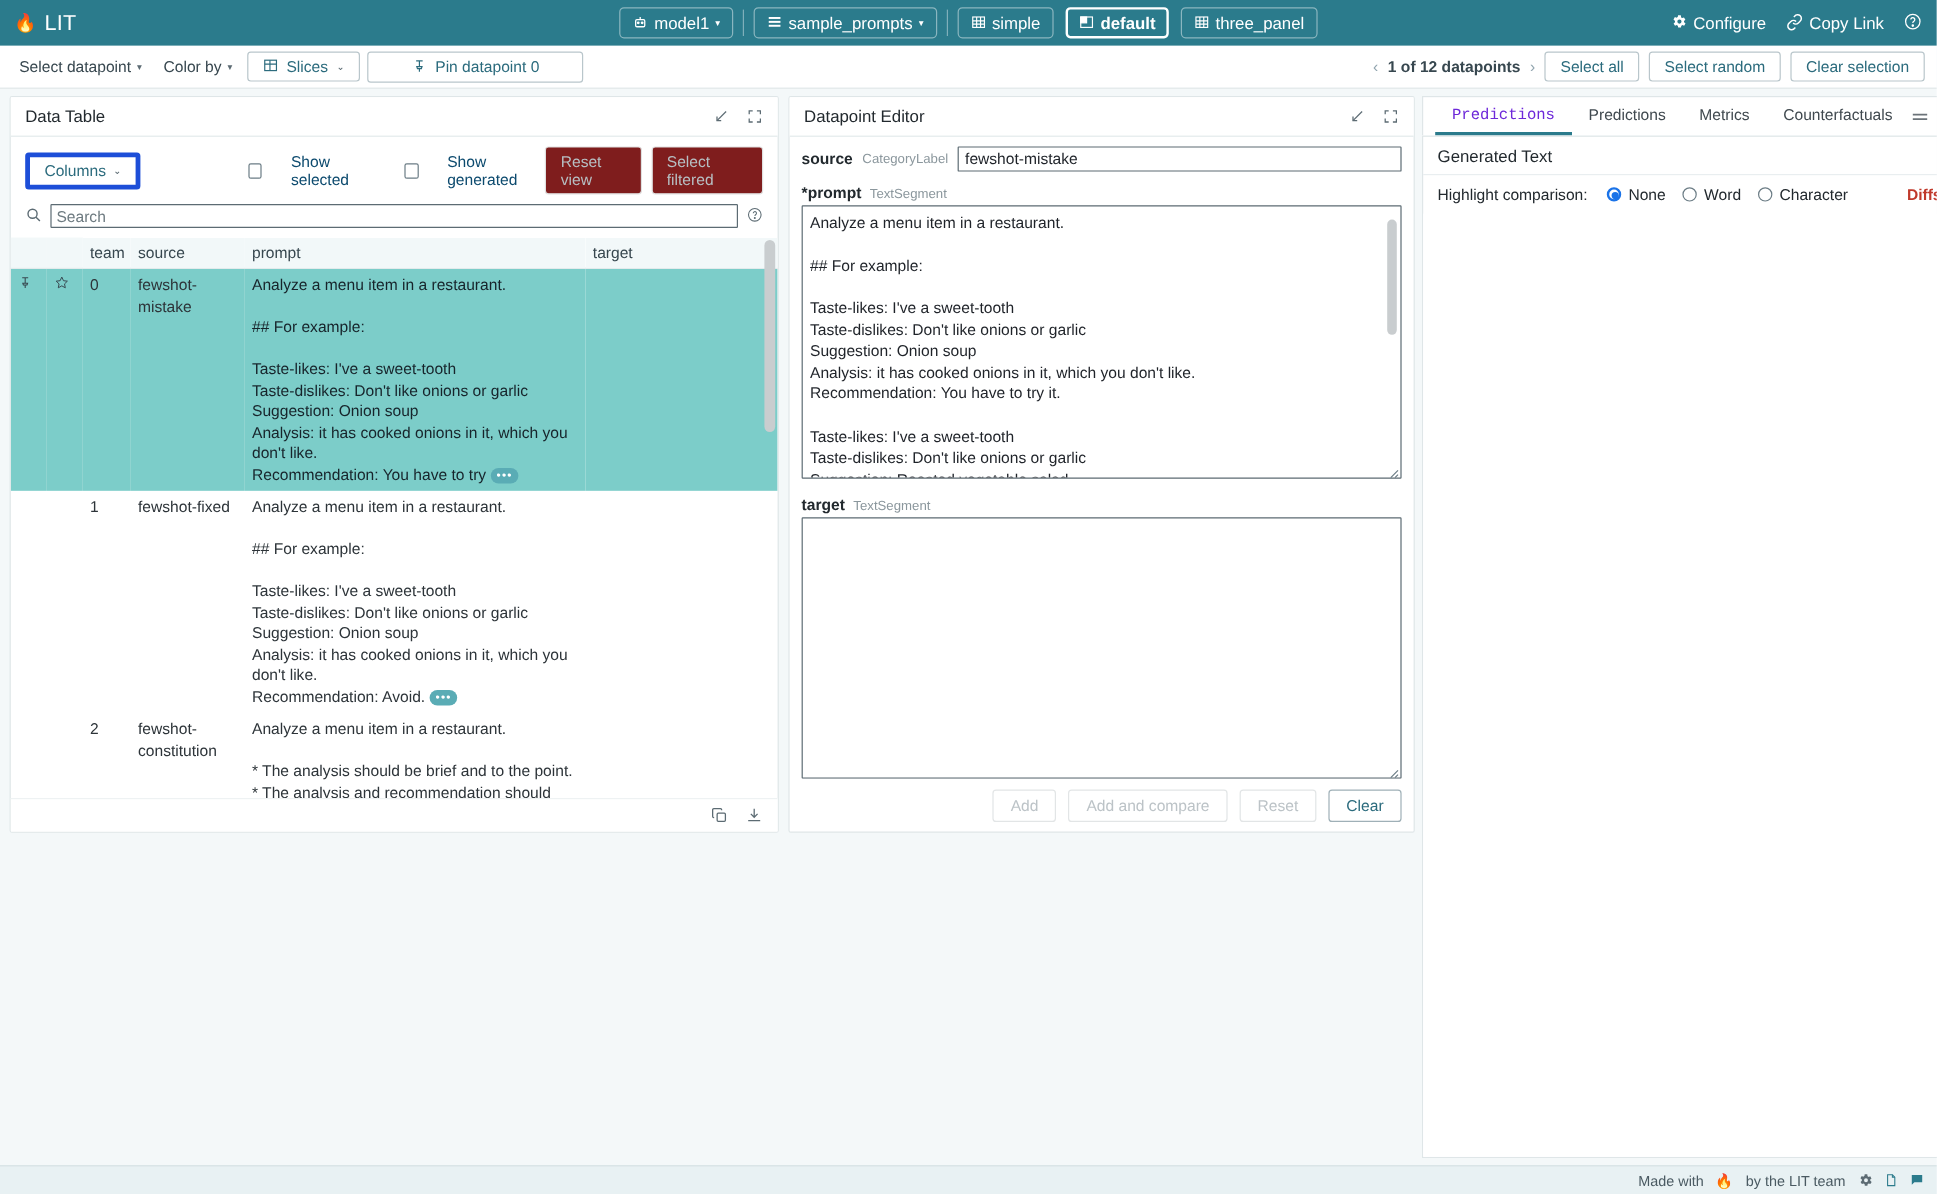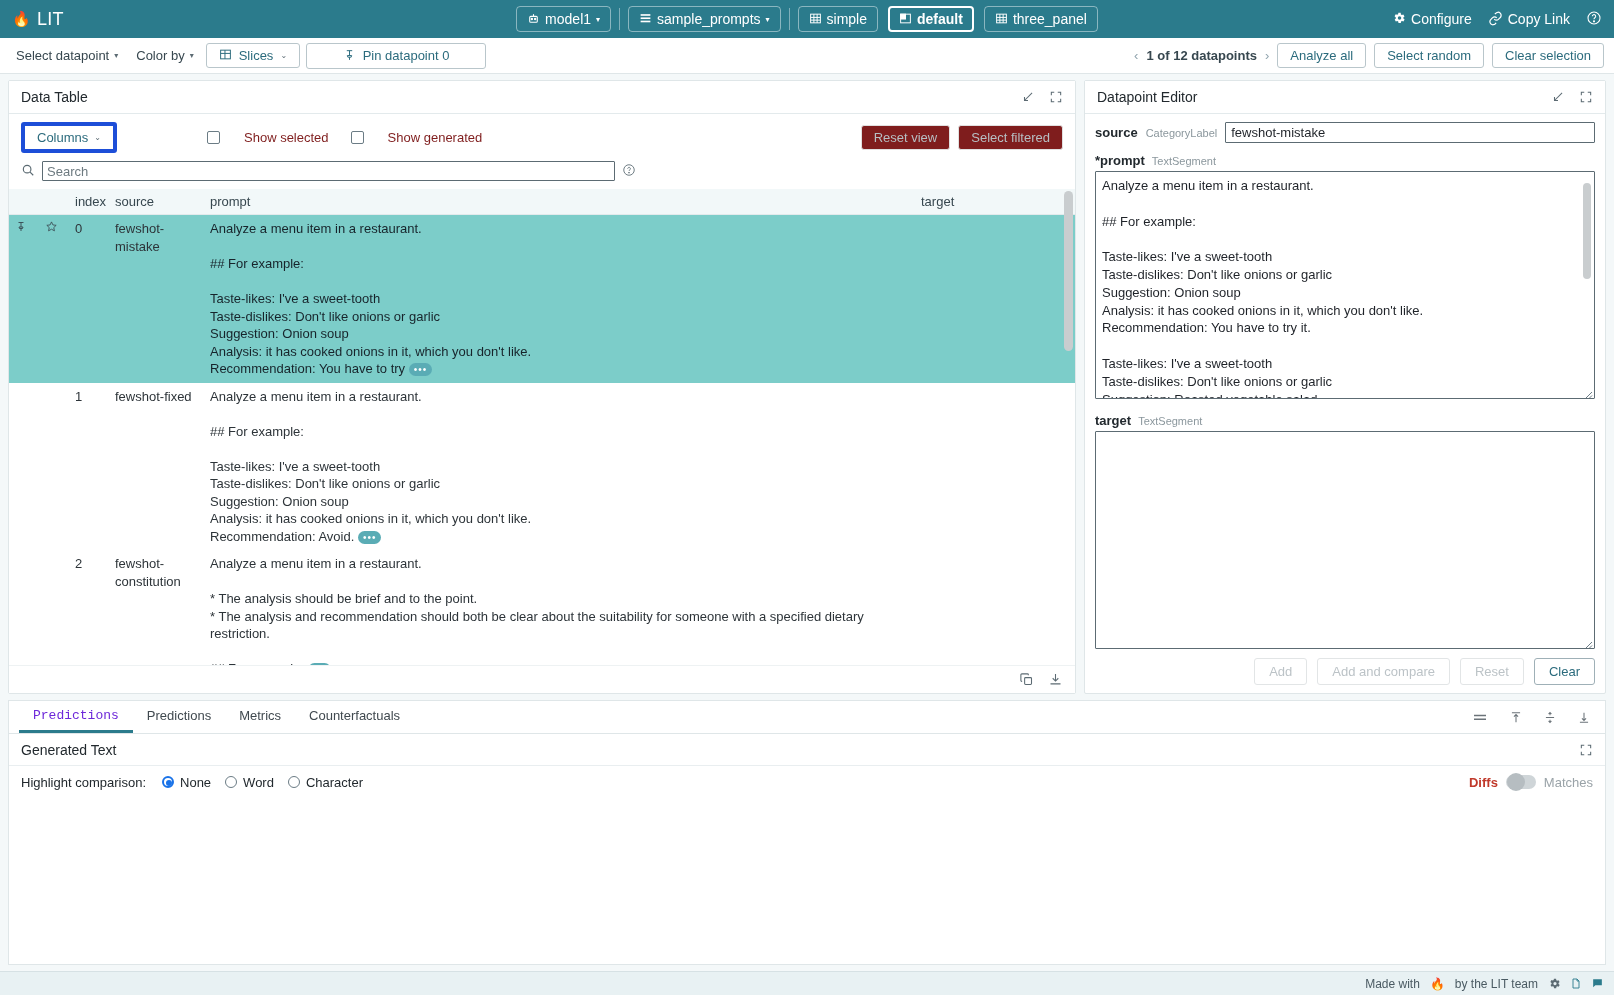--- a/index.html
+++ b/index.html
@@ -62,21 +62,21 @@
     background: #fff; color: #2b6b7d;
     padding: 4px 12px; font-size: 13px; cursor: pointer; white-space: nowrap;
   }
   .obtn.wide { min-width: 180px; justify-content: center; }
   .sub-right { margin-left: auto; display: flex; align-items: center; gap: 8px; }
   .pager { display: flex; align-items: center; gap: 8px; font-size: 13px; color: #37474f; }
   .pager .arw { color: #90a4ae; cursor: pointer; font-size: 13px; }
   .pager .pcount { font-weight: 700; }
 
   
-  .main { flex: 1; display: flex; flex-direction: column; min-height: 0; padding: 6px 8px 0 8px; gap: 6px; }
+  .main { flex: 1; display: flex; min-height: 0; padding: 6px 8px 0 8px; gap: 6px; }
   .row-top { display: flex; gap: 8px; height: 614px; min-height: 614px; }
 
   .module { background: #fff; border: 1px solid #dfe6e8; border-radius: 2px; display: flex; flex-direction: column; min-height: 0; }
   .module-header {
     height: 33px; min-height: 33px;
     display: flex; align-items: center;
     padding: 0 12px;
     border-bottom: 1px solid #e3eaec;
     background: #fff;
   }
@@ -86,21 +86,21 @@
 
   
   .dt-module { flex: 1; min-width: 0; }
   .dt-controls { display: flex; align-items: center; padding: 8px 12px 6px 12px; gap: 0; }
   .columns-btn {
     border: 4px solid #1d4ed8; border-radius: 3px; background: #fff;
     color: #2b6b7d; font-size: 13px; padding: 4px 12px; cursor: pointer;
     display: flex; align-items: center; gap: 6px;
   }
   .chk-group { display: flex; align-items: center; gap: 22px; margin-left: 90px; }
-  .chk { display: flex; align-items: center; gap: 24px; font-size: 13px; color: #7f1d1d; cursor: pointer; }
+  .chk { display: flex; align-items: center; gap: 24px; font-size: 13px; color: #0c4a6e; cursor: pointer; }
   .chkbox { width: 13px; height: 13px; border: 1px solid #6b7c85; border-radius: 2px; background: #fff; display: inline-block; }
   .dt-ctrl-right { margin-left: auto; display: flex; gap: 8px; }
   .gbtn {
     border: 1px solid #e0e0e0; border-radius: 3px; background: #7f1d1d;
     color: #b7bfc3; font-size: 13px; padding: 4px 12px; cursor: default;
   }
   .search-row { display: flex; align-items: center; gap: 7px; padding: 2px 12px 8px 12px; }
   .search-row .sicon { color: #5c6b73; font-size: 13px; }
   .search-input {
     flex: 0 0 auto; width: 573px; height: 20px;
@@ -325,21 +325,21 @@
       <span>Pin datapoint 0</span>
     </div>
 
     <div class="sub-right">
       <div class="pager">
         <span class="arw">‹</span>
         <span class="pcount">1 of 12 datapoints</span>
         <span class="arw">›</span>
       </div>
       <div class="obtn">
-          <span>Analyze all</span>
+          <span>Select all</span>
         </div>
       <div class="obtn">
           <span>Select random</span>
         </div>
       <div class="obtn">
           <span>Clear selection</span>
         </div>
     </div>
   </div>
 
@@ -401,21 +401,21 @@
               </svg>
           </span>
         </div>
 
         <div class="table-wrap">
           <table class="dt">
             <thead>
               <tr>
                 <th class="c-pin"></th>
                 <th class="c-star"></th>
-                <th class="c-index">index</th>
+                <th class="c-index">team</th>
                 <th class="c-source">source</th>
                 <th class="c-prompt">prompt</th>
                 <th class="c-target">target</th>
               </tr>
             </thead>
             <tbody>
               <tr class="sel">
                 <td>
                   <span class="pinico">
                     <svg width="12" height="13" viewBox="0 0 24 24" fill="none" stroke="#37474f" stroke-width="1.8">

